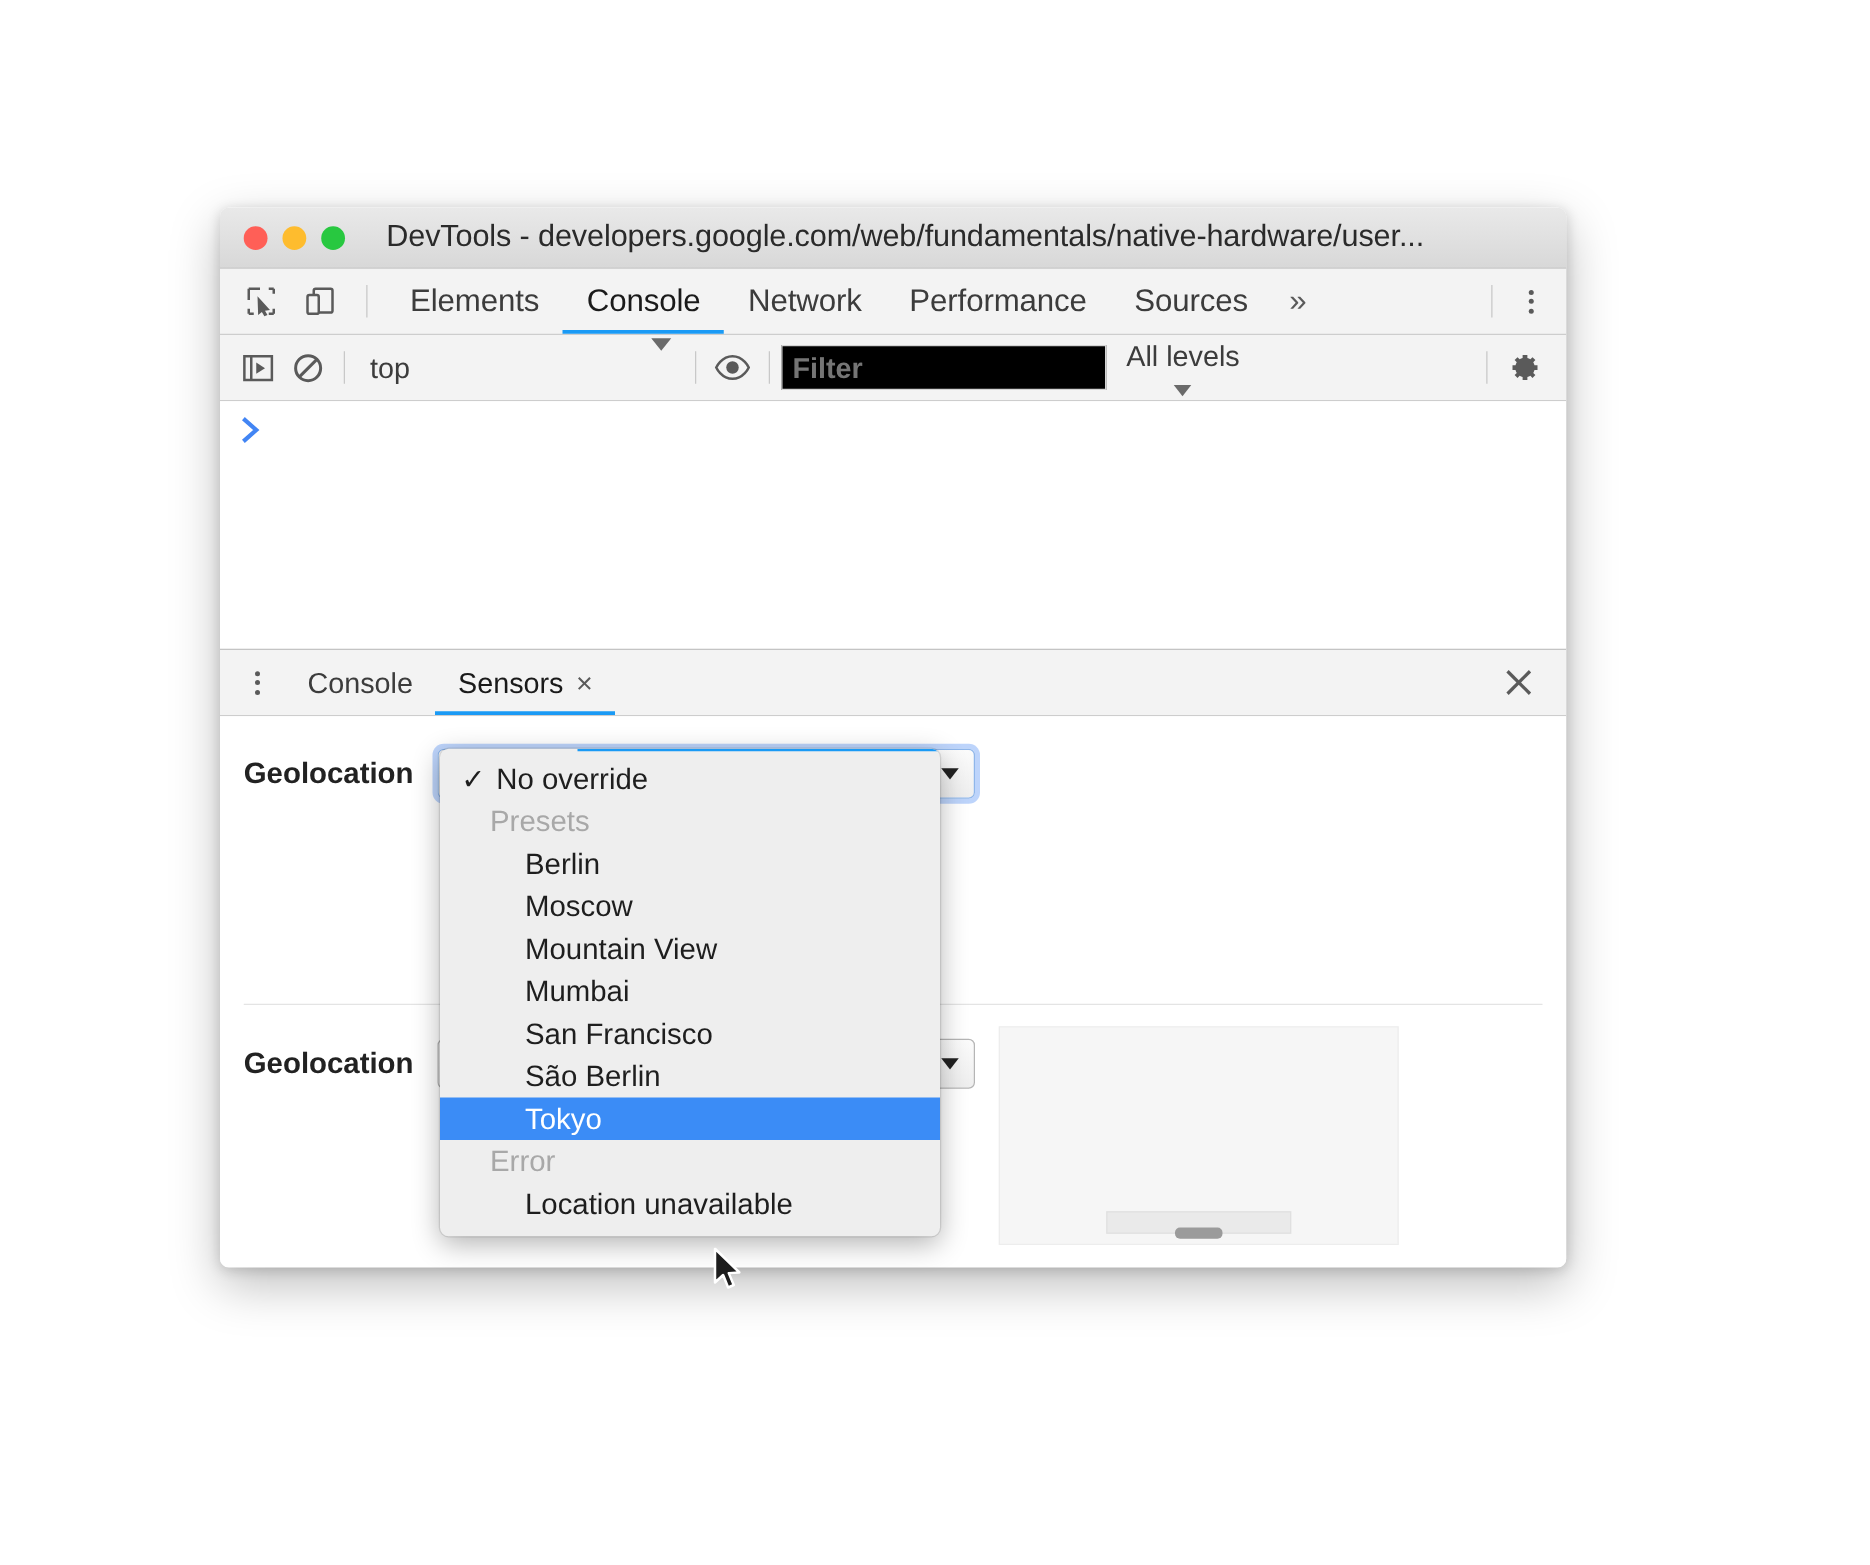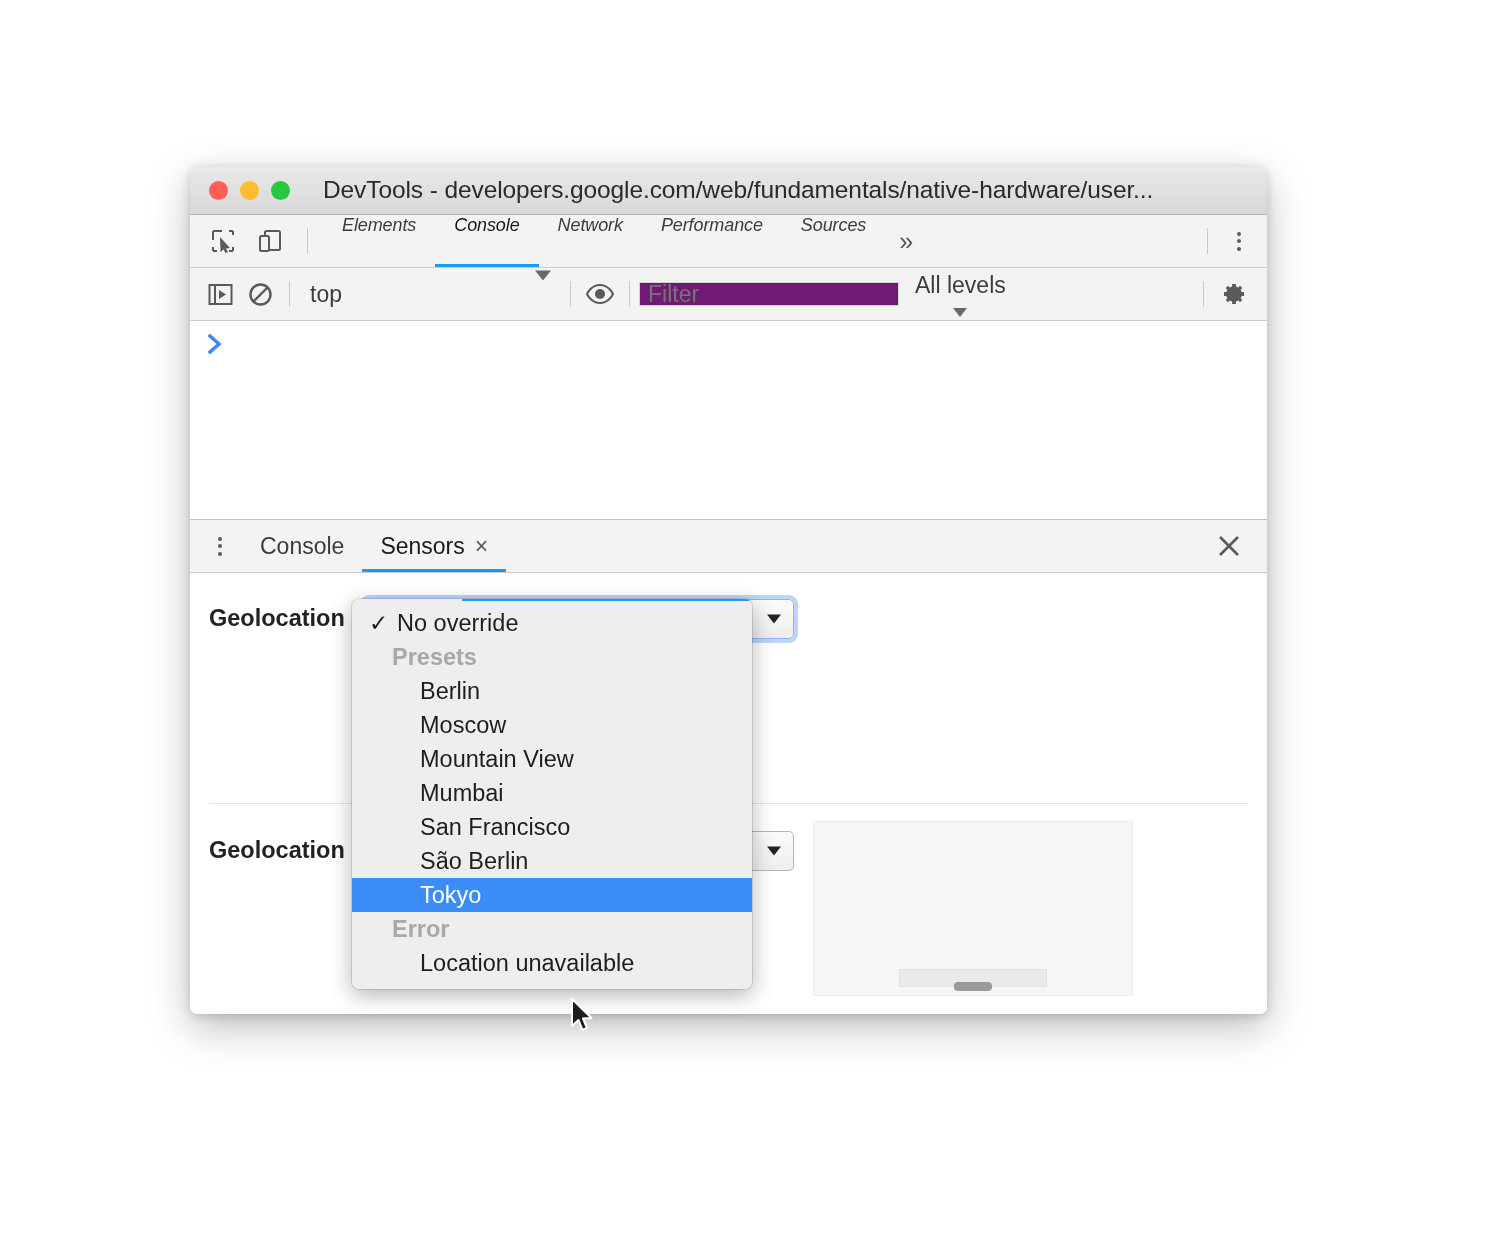--- a/index.html
+++ b/index.html
@@ -7,21 +7,21 @@
     margin: 0; padding: 0;
     width: 1496px; height: 1252px;
     background: #ffffff;
     font-family: "Liberation Sans", sans-serif;
     -webkit-font-smoothing: antialiased;
   }
 
   
   .window {
     position: absolute;
-    left: 190px; top: 166px;
+    left: 176px; top: 166px;
     width: 1077px; height: 848px;
     background: #ffffff;
     border-radius: 7px;
     box-shadow: 0 14px 40px rgba(0,0,0,0.26), 0 2px 10px rgba(0,0,0,0.16);
     overflow: visible;
   }
   .window-inner {
     position: absolute; inset: 0;
     border-radius: 7px;
     overflow: hidden;
@@ -65,28 +65,27 @@
   }
   .tb-icon-group { display: flex; align-items: center; padding-left: 14px; gap: 9px; }
   .tb-icon {
     width: 38px; height: 38px;
     display: flex; align-items: center; justify-content: center;
     cursor: default;
   }
   .vsep { width: 1px; height: 26px; background: #c8c8c8; margin: 0 9px; }
   .dt-tabs { display: flex; align-items: stretch; height: 100%; margin-left: 6px; }
   .dt-tab {
-    display: flex; align-items: flex-start;
+    display: flex; align-items: center;
     padding: 0 19px;
-    font-size: 18px;
+    font-size: 25px;
     color: #3c3c3c;
     position: relative;
     cursor: default;
     letter-spacing: -0.1px;
-    font-style: italic;
   }
   .dt-tab.selected { color: #1a1a1a; }
   .dt-tab.selected::after {
     content: ""; position: absolute;
     left: 0; right: 0; bottom: 0; height: 3px;
     background: var(--accent, #1a9af5);
   }
   .dt-more {
     display: flex; align-items: center;
     padding: 0 14px; font-size: 25px; color: #5a5a5a; cursor: default;
@@ -123,27 +122,28 @@
     cursor: default; position: relative;
   }
   .ctx-select .caret { position: absolute; right: 10px; top: 50%; transform: translateY(-50%); }
   .caret-dn {
     width: 0; height: 0;
     border-left: 8px solid transparent;
     border-right: 8px solid transparent;
     border-top: 10px solid #6a6a6a;
   }
   .filter-input {
-    width: 260px; height: 24px;
-    background: #701a75;
+    width: 260px; height: 36px;
+    background: #000000;
     border: 1px solid #d4d4d4;
     font-size: 23px; color: #9a9a9a;
     padding: 0 8px;
     font-family: "Liberation Sans", sans-serif;
     outline: none;
+    font-weight: bold;
   }
   .levels {
     display: flex; align-items: center; gap: 9px;
     margin-left: 16px;
     font-size: 23px; color: #3c3c3c; cursor: default; flex-direction: column;
   }
   .toolbar-right { position: absolute; right: 0; top: 0; bottom: 0; display: flex; align-items: center; }
 
   
   .console-body {
@@ -294,21 +294,20 @@
     cursor: default;
     white-space: nowrap;
   }
   .mi .check { width: 28px; font-size: 23px; color: #1e1e1e; }
   .mi .mi-label { }
   .mi.indent { padding-left: 68px; }
   .mi.group {
     color: #a8a8a8;
     padding-left: 40px;
     pointer-events: none;
-    font-weight: bold;
   }
   .mi.highlight { background: #3b8cf6; color: #ffffff; }
 
   
   .cursor {
     position: absolute;
     left: 570px; top: 998px;
     width: 26px; height: 36px;
     z-index: 80;
     pointer-events: none;

